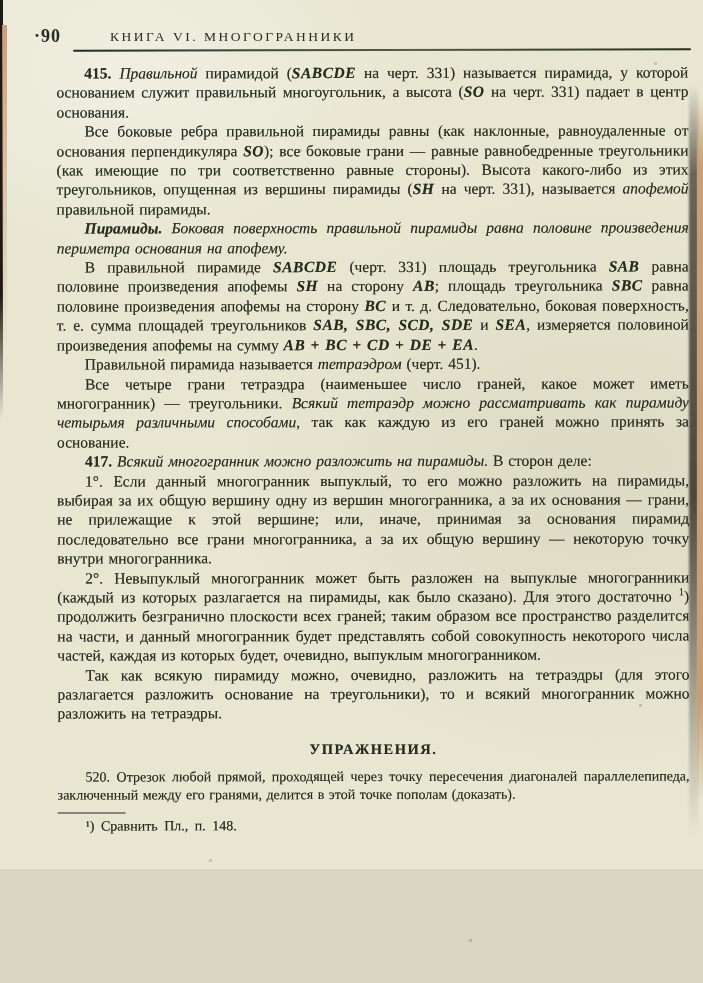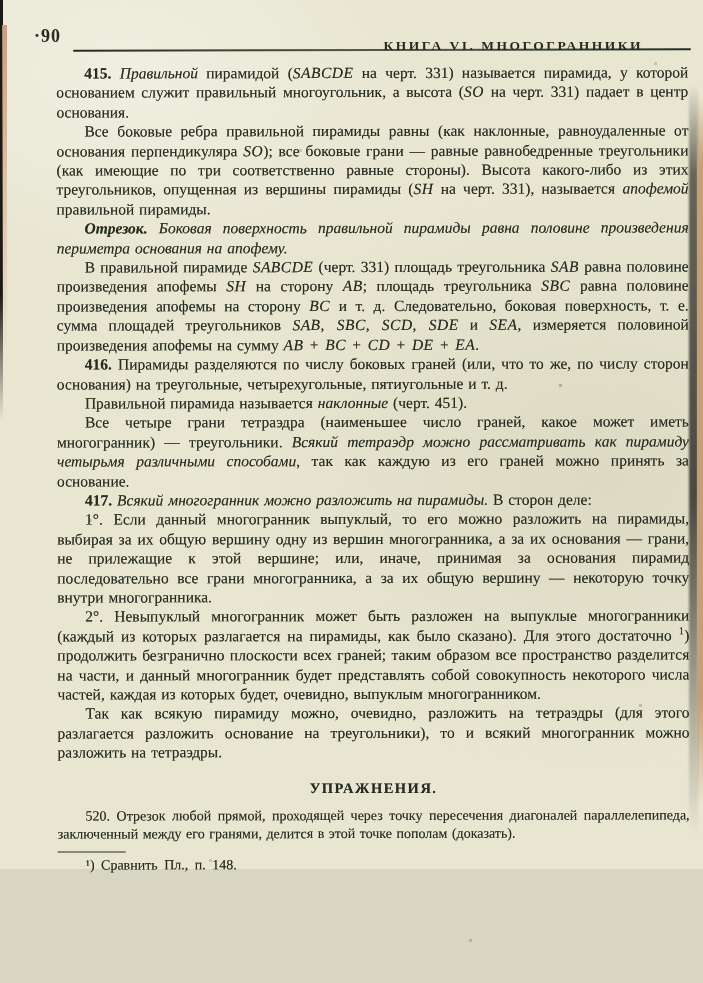--- a/index.html
+++ b/index.html
@@ -47,43 +47,43 @@
       560px 385px 0 1px rgba(60,60,45,.28),90px 520px 0 1px rgba(60,60,45,.2),
       640px 705px 0 1px rgba(60,60,45,.22),210px 860px 0 1px rgba(60,60,45,.2),
       470px 940px 0 1px rgba(60,60,45,.22),655px 63px 0 1px rgba(60,60,45,.2);}
   
   .runhead{position:absolute;top:26px;left:0;width:100%;height:24px;}
   .page-number{
     position:absolute;left:34px;top:0;
     font-size:18px;letter-spacing:1px;font-weight:600;
   }
   .running-title{
-    position:absolute;left:110px;right:60px;top:12px;text-align:right;
-    font-size:13.5px;font-weight:bold;letter-spacing:2.5px;
+    position:absolute;left:110px;right:60px;top:3px;text-align:left;
+    font-size:13.5px;font-weight:normal;letter-spacing:2.5px;
   }
   .head-rule{
     position:absolute;left:73px;right:12px;top:49px;height:2px;
     background:linear-gradient(to right,var(--ink) 0%,rgba(39,44,33,.75) 55%,var(--ink) 100%);
     transform:rotate(-0.12deg);
     border-radius:1px;
   }
   
   .content{
     position:absolute;left:57px;top:63px;width:632px;
     text-align:justify;
     font-size:15.5px;line-height:19.4px;
     transform:rotate(-0.1deg);
     text-shadow:0 0 .4px rgba(39,44,33,.55);
     word-spacing:1px;
   }
   .content p{margin:0;text-indent:28px;}
   .seg-b{font-weight:bold;}
   .seg-i{font-style:italic;}
   .seg-bi{font-weight:bold;font-style:italic;}
-  .seg-m{font-style:italic;letter-spacing:.5px;}
+  .seg-m{font-style:italic;letter-spacing:.5px;font-weight:bold;}
   .seg-sup{vertical-align:super;font-size:68%;line-height:0;}
   .exercises-heading{
     margin-top:17px;
     text-align:center;
     font-weight:bold;font-size:14.5px;letter-spacing:1.5px;
     text-indent:0 !important;
   }
   .exercise-block{margin-top:9px;font-size:14px;line-height:17.6px;}
   .exercise-block p{margin:0;text-indent:28px;}
   .footnote-rule{
@@ -106,24 +106,23 @@
   <div class="runhead">
     <span class="page-number">·90</span>
     <span class="running-title">КНИГА VI. МНОГОГРАННИКИ</span>
   </div>
   <div class="head-rule"></div>
 
   <div class="content">
     <div>
         <p><span class="seg-b">415. </span><span class="seg-i">Правильной</span><span> пирамидой (</span><span class="seg-m">SABCDE</span><span> на черт. 331) называется пирамида, у которой основанием служит правильный многоугольник, а высота (</span><span class="seg-m">SO</span><span> на черт. 331) падает в центр основания.</span></p>
         <p><span>Все боковые ребра правильной пирамиды равны (как наклонные, равноудаленные от основания перпендикуляра </span><span class="seg-m">SO</span><span>); все боковые грани — равные равнобедренные треугольники (как имеющие по три соответственно равные стороны). Высота какого-либо из этих треугольников, опущенная из вершины пирамиды (</span><span class="seg-m">SH</span><span> на черт. 331), называется </span><span class="seg-i">апофемой</span><span> правильной пирамиды.</span></p>
-        <p><span class="seg-bi">Отрезок.</span><span class="seg-i"> Боковая поверхность правильной пирамиды равна половине произведения периметра основания на апофему.</span></p>
+        <p><span class="seg-bi">Пирамиды.</span><span class="seg-i"> Боковая поверхность правильной пирамиды равна половине произведения периметра основания на апофему.</span></p>
         <p><span>В правильной пирамиде </span><span class="seg-m">SABCDE</span><span> (черт. 331) площадь треугольника </span><span class="seg-m">SAB</span><span> равна половине произведения апофемы </span><span class="seg-m">SH</span><span> на сторону </span><span class="seg-m">AB</span><span>; площадь треугольника </span><span class="seg-m">SBC</span><span> равна половине произведения апофемы на сторону </span><span class="seg-m">BC</span><span> и т. д. Следовательно, боковая поверхность, т. е. сумма площадей треугольников </span><span class="seg-m">SAB, SBC, SCD, SDE</span><span> и </span><span class="seg-m">SEA</span><span>, измеряется половиной произведения апофемы на сумму </span><span class="seg-m">AB + BC + CD + DE + EA</span><span>.</span></p>
-        <p><span class="seg-b">416. </span><span>Пирамиды разделяются по числу боковых граней (или, что то же, по числу сторон основания) на треугольные, четырехугольные, пятиугольные и т. д.</span></p>
-        <p><span>Правильной пирамида называется </span><span class="seg-i">наклонные</span><span> (черт. 451).</span></p>
+        <p><span>Правильной пирамида называется </span><span class="seg-i">тетраэдром</span><span> (черт. 451).</span></p>
         <p><span>Все четыре грани тетраэдра (наименьшее число граней, какое может иметь многогранник) — треугольники. </span><span class="seg-i">Всякий тетраэдр можно рассматривать как пирамиду четырьмя различными способами</span><span>, так как каждую из его граней можно принять за основание.</span></p>
         <p><span class="seg-b">417. </span><span class="seg-i">Всякий многогранник можно разложить на пирамиды.</span><span> В сторон деле:</span></p>
         <p><span>1°. Если данный многогранник выпуклый, то его можно разложить на пирамиды, выбирая за их общую вершину одну из вершин многогранника, а за их основания — грани, не прилежащие к этой вершине; или, иначе, принимая за основания пирамид последовательно все грани многогранника, а за их общую вершину — некоторую точку внутри многогранника.</span></p>
         <p><span>2°. Невыпуклый многогранник может быть разложен на выпуклые многогранники (каждый из которых разлагается на пирамиды, как было сказано). Для этого достаточно </span><span class="seg-sup">1</span><span>) продолжить безгранично плоскости всех граней; таким образом все пространство разделится на части, и данный многогранник будет представлять собой совокупность некоторого числа частей, каждая из которых будет, очевидно, выпуклым многогранником.</span></p>
         <p><span>Так как всякую пирамиду можно, очевидно, разложить на тетраэдры (для этого разлагается разложить основание на треугольники), то и всякий многогранник можно разложить на тетраэдры.</span></p>
       </div>
 
     <div class="exercises-heading">УПРАЖНЕНИЯ.</div>
 
     <div class="exercise-block">

